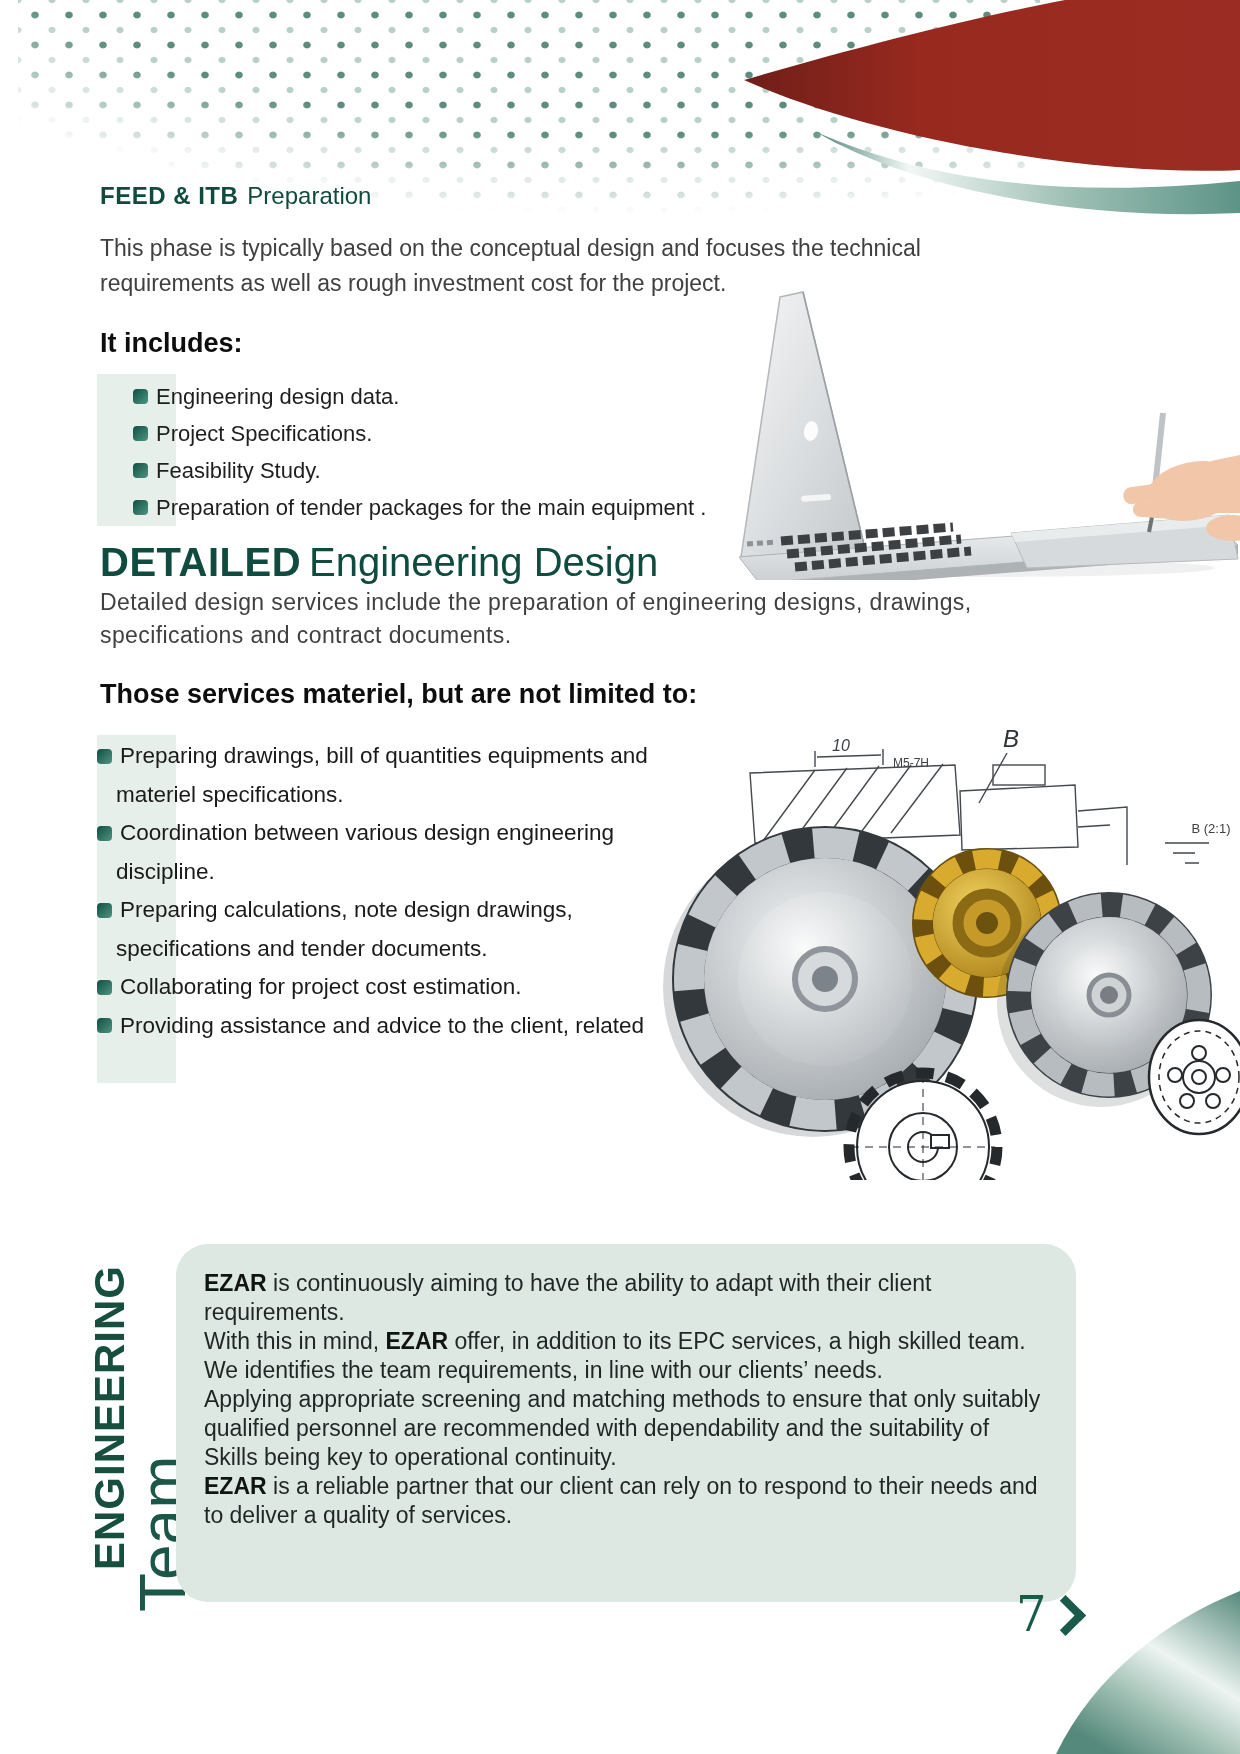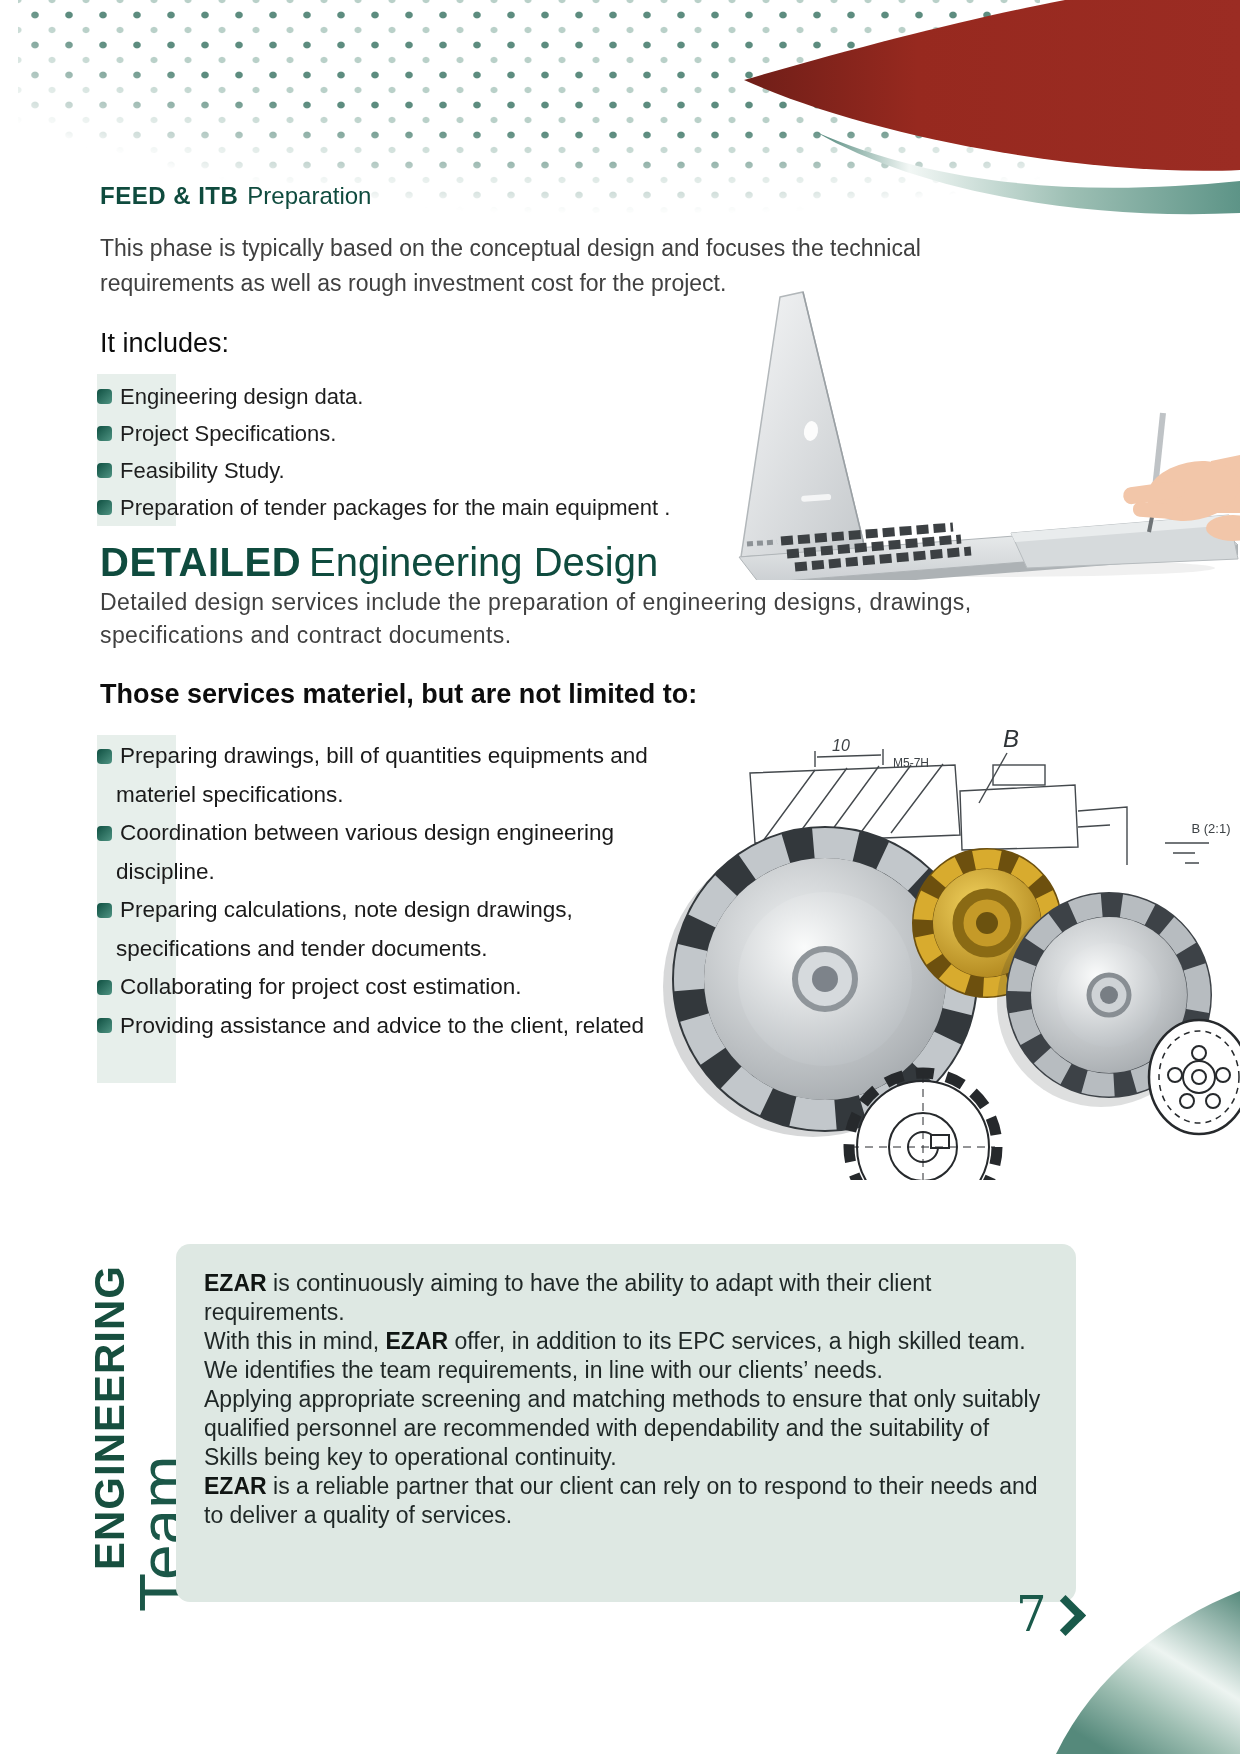--- a/index.html
+++ b/index.html
@@ -19,48 +19,48 @@
   .sw-red{position:absolute;left:720px;top:0;width:520px;height:220px;z-index:2;}
   .corner{position:absolute;right:0;bottom:0;width:280px;height:215px;z-index:1;}
 
   
   .h1{position:absolute;left:100px;top:182px;font-size:24px;color:#0F4B3E;z-index:3;white-space:nowrap;}
   .h1 b{font-weight:700;letter-spacing:.5px;}
   .h1 span{font-weight:400;margin-left:9px;}
   .h3{position:absolute;left:100px;top:540px;font-size:40px;color:#0F4B3E;z-index:3;white-space:nowrap;}
   .h3 b{font-weight:700;letter-spacing:.5px;}
   .h3 span{font-weight:400;margin-left:8px;}
-  .h2{position:absolute;left:100px;top:328px;font-size:27px;font-weight:400;color:#0d0d0d;z-index:3;}
+  .h2{position:absolute;left:100px;top:328px;font-size:27px;font-weight:700;color:#0d0d0d;z-index:3;}
   .h4{position:absolute;left:100px;top:679px;font-size:27px;font-weight:700;color:#0d0d0d;z-index:4;white-space:nowrap;}
 
   
   .intro{position:absolute;left:100px;top:231px;font-size:23px;color:#404040;z-index:3;white-space:nowrap;}
   .intro .bullet-row{height:35px;display:flex;align-items:center;}
   .intro2{position:absolute;left:100px;top:586px;font-size:23px;color:#404040;letter-spacing:.4px;z-index:3;white-space:nowrap;}
   .intro2 .bullet-row{height:33px;display:flex;align-items:center;}
 
   
   .band{position:absolute;background:#e7efeb;z-index:2;}
   .band1{left:97px;top:374px;width:79px;height:152px;}
   .band2{left:97px;top:735px;width:79px;height:348px;}
   .bullets1{position:absolute;left:97px;top:378px;font-size:22px;color:#1e1e1e;z-index:3;white-space:nowrap;}
-  .bullets1 .bullet-row{height:37px;display:flex;align-items:center;}
+  .bullets1 .bullet-row{height:37px;display:flex;align-items:center;padding-left:36px;}
   .bullets2{position:absolute;left:97px;top:737px;font-size:22.5px;color:#1a1a1a;z-index:3;white-space:nowrap;}
   .bullets2 .bullet-row{height:38.5px;display:flex;align-items:center;}
   .bullet-sq{width:15px;height:15px;border-radius:4px;flex:0 0 15px;margin-right:8px;
              background:linear-gradient(135deg,#0f4f41,#4f9483);}
   .cont{padding-left:19px;}
 
   
   .laptop-svg{position:absolute;left:655px;top:265px;width:585px;height:315px;z-index:2;}
   .gears-svg{position:absolute;left:655px;top:715px;width:585px;height:465px;z-index:2;}
 
   
   .team-box{position:absolute;left:176px;top:1244px;width:900px;height:358px;background:#DEE8E3;
-            border-radius:14px;padding:25px 28px;box-sizing:border-box;z-index:3;}
+            border-radius:32px;padding:25px 28px;box-sizing:border-box;z-index:3;}
   .rich-line{font-size:23px;line-height:29px;color:#1f2726;}
   .rich-line b{font-weight:700;color:#101513;}
   .v-eng{position:absolute;left:86px;top:1240px;height:330px;writing-mode:vertical-rl;
          transform:rotate(180deg);font-size:42px;font-weight:700;letter-spacing:1px;
          color:#174F3F;z-index:3;}
   .v-team{position:absolute;left:126px;top:1397px;height:215px;writing-mode:vertical-rl;
           transform:rotate(180deg);font-size:64px;font-weight:400;color:#1B5748;z-index:3;}
 
   
   .pageno{position:absolute;left:1016px;top:1586px;font-family:"DejaVu Serif","Liberation Serif",serif;

